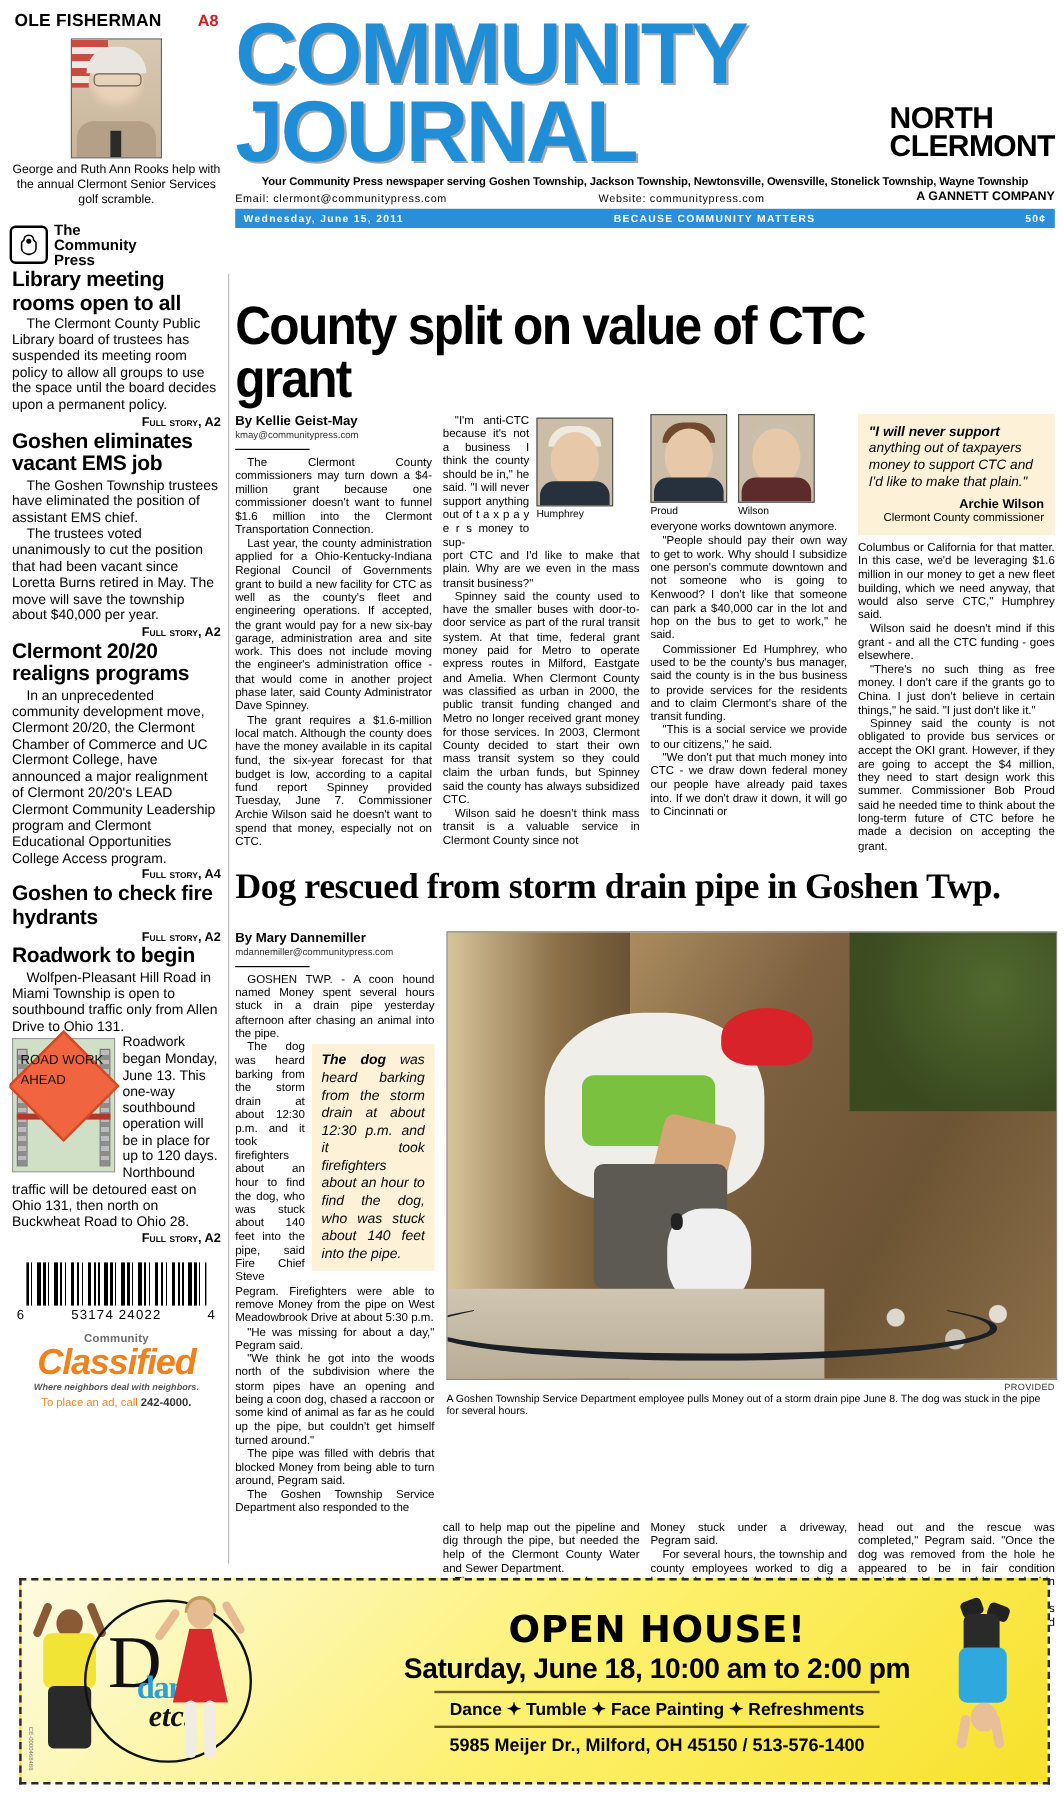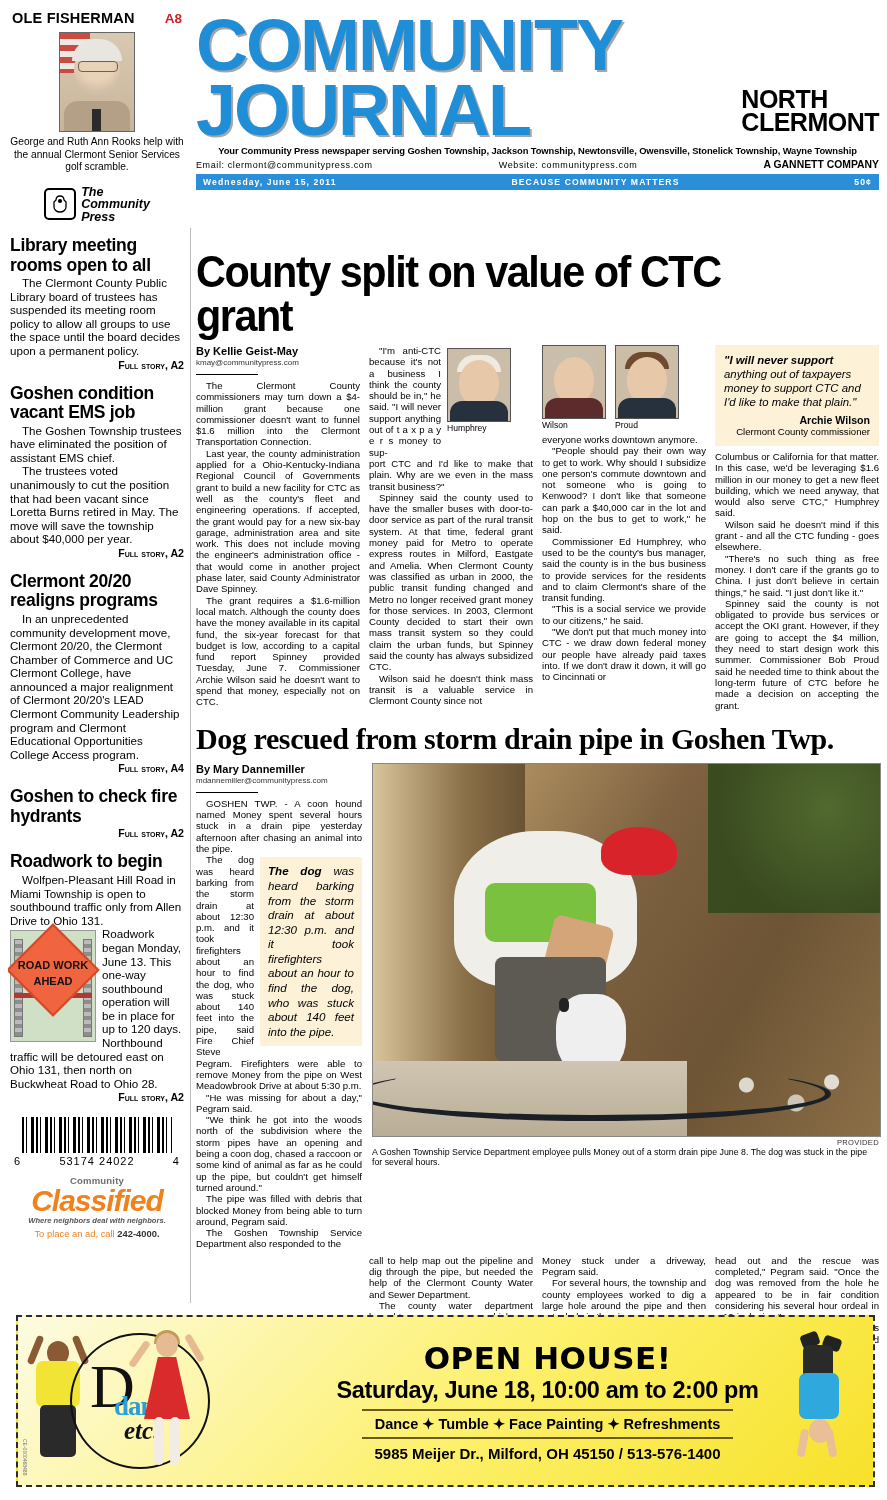--- a/index.html
+++ b/index.html
@@ -15,42 +15,42 @@
       background:linear-gradient(#d9c9b2,#c8b49a);position:relative;overflow:hidden;}
   .pp-flag{position:absolute;left:0;top:0;width:30px;height:40px;
       background:repeating-linear-gradient(180deg,#c7352f 0 6px,#f2f0ec 6px 12px);opacity:.85;}
   .pp-head{position:absolute;left:14px;top:10px;width:46px;height:52px;border-radius:50% 50% 45% 45%;
       background:#e8d2b8;box-shadow:inset 0 -8px 8px rgba(0,0,0,.10);}
   .pp-hair{position:absolute;left:12px;top:6px;width:50px;height:22px;border-radius:25px 25px 0 0;background:#e9e6e1;}
   .pp-glass{position:absolute;left:18px;top:28px;width:38px;height:9px;border:1.4px solid #6a6055;border-radius:4px;}
   .pp-body{position:absolute;left:4px;bottom:0;width:66px;height:30px;background:#b4a086;border-radius:14px 14px 0 0;}
   .pp-tie{position:absolute;left:32px;bottom:0;width:9px;height:22px;background:#2b2b2b;}
   .promo-cap{font-size:10.2px;line-height:12.6px;text-align:center;padding:0 2px;}
-  .cp-logo{display:flex;align-items:center;justify-content:center;gap:5px;margin-top:12px;font-style:italic;}
+  .cp-logo{display:flex;align-items:center;justify-content:flex-start;gap:5px;margin-top:12px;}
   .cp-mark{width:28px;height:28px;border:2px solid #000;border-radius:5px;display:flex;align-items:center;justify-content:center;}
   .cp-name{font-size:12.5px;font-weight:bold;line-height:12.4px;}
   .vol{text-align:center;font-size:9.2px;line-height:11.4px;margin-top:4px;}
   .vol .sc{font-variant:small-caps;font-size:9.6px;}
 
-  .brief{margin-top:13px;padding:0 2px;}
+  .brief{padding:0 2px;}
   .brief h2{margin:0 0 1px 0;font-size:17.5px;line-height:19.5px;font-weight:bold;letter-spacing:-.3px;}
   .brief p{margin:0;font-size:11.6px;line-height:13.6px;text-align:left;}
   .brief p.ind{text-indent:12px;}
   .full{display:block;text-align:right;font-size:10.6px;font-variant:small-caps;font-weight:bold;margin-top:1px;}
 
   .road-wrap{overflow:hidden;}
   .road-sign{float:left;width:84px;height:110px;margin:3px 6px 2px 0;
       background:linear-gradient(#cfe0c6,#cfe0c6);border:1px solid #999;position:relative;}
   .road-sign .post{position:absolute;top:8px;bottom:4px;width:7px;background:repeating-linear-gradient(180deg,#bbb 0 4px,#8d8d8d 4px 8px);border:1px solid #777;}
   .road-sign .post.l{left:3px;}.road-sign .post.r{right:3px;}
   .road-sign .bar{position:absolute;left:3px;right:3px;top:62px;height:5px;background:#b2372c;}
   .diamond{position:absolute;left:50%;top:6px;width:62px;height:62px;transform:translateX(-50%) rotate(45deg);
       background:#f0653f;border:2px solid #d24b28;}
-  .diamond-txt{position:absolute;left:50%;top:26px;transform:translateX(-50%);width:72px;text-align:center;
-      font-size:11px;font-weight:bold;line-height:16px;color:#111;}
+  .diamond-txt{position:absolute;left:50%;top:10px;transform:translateX(-50%);width:72px;text-align:left;
+      font-size:11px;font-weight:normal;line-height:16px;color:#111;}
   .barcode{margin:14px auto 2px auto;width:150px;height:36px;
       background:repeating-linear-gradient(90deg,#000 0 2px,#fff 2px 4px,#000 4px 5px,#fff 5px 9px,#000 9px 12px,#fff 12px 14px);}
   .barcode-num{display:flex;justify-content:space-between;font-size:11px;padding:0 6px;letter-spacing:1px;}
   .classified{text-align:center;margin-top:8px;}
   .cl-small{font-size:9.5px;font-weight:bold;color:#6d6d6d;letter-spacing:.2px;}
   .cl-big{font-size:30px;font-weight:bold;color:#f0821e;letter-spacing:-1px;line-height:30px;font-style:italic;}
   .cl-tag{font-size:7.6px;font-style:italic;font-weight:bold;color:#555;}
   .cl-call{font-size:9.4px;color:#f0821e;margin-top:3px;}
   .cl-call b{color:#333;}
 
@@ -89,21 +89,21 @@
   .mugname{font-size:8.6px;margin-top:1px;}
   .mugrow{display:flex;gap:9px;}
 
   .pullbox{background:#fdf2d8;padding:8px 9px 9px 9px;}
   .pullbox .q{font-size:11.4px;line-height:14px;font-style:italic;}
   .pullbox .q b{font-style:italic;}
   .pullbox .who{text-align:right;font-size:10.6px;font-weight:bold;margin-top:5px;}
   .pullbox .role{text-align:right;font-size:9.6px;}
 
   
-  .hl2{font-family:"Liberation Serif",serif;font-weight:bold;font-size:30px;line-height:31px;margin:12px 0 9px 0;letter-spacing:-.4px;}
+  .hl2{font-family:"Liberation Serif",serif;font-weight:bold;font-size:30px;line-height:31px;margin:12px 0 22px 0;letter-spacing:-.4px;}
   .dog-grid{display:grid;grid-template-columns:166px 1fr;gap:10px;}
   .photo{width:100%;height:372px;border:1px solid #888;position:relative;overflow:hidden;
       background:linear-gradient(120deg,#8a6a46 0%,#a98a5d 22%,#7d6140 45%,#6d5434 70%,#8b6f48 100%);}
   .ph-grass{position:absolute;right:0;top:0;width:34%;height:40%;
       background:radial-gradient(circle at 70% 30%,#4e6b2e,#33491d 70%);opacity:.9;}
   .ph-wall{position:absolute;left:0;top:0;width:30%;height:100%;
       background:linear-gradient(90deg,#d8c49b,#8b7048 60%,#6a5334);}
   .ph-worker{position:absolute;left:16%;top:18%;width:36%;height:42%;border-radius:45% 45% 30% 30%;background:#efeee8;}
   .ph-sleeve{position:absolute;left:22%;top:32%;width:22%;height:16%;border-radius:10px;background:#79c13f;}
   .ph-helmet{position:absolute;left:45%;top:17%;width:15%;height:13%;border-radius:50% 50% 35% 35%;background:#d8232a;}
@@ -214,21 +214,21 @@
     </div>
 
 
     <div class="brief">
       <h2>Library meeting rooms open to all</h2>
       <p class="ind">The Clermont County Public Library board of trustees has suspended its meeting room policy to allow all groups to use the space until the board decides upon a permanent policy.</p>
       <span class="full">Full story, A2</span>
     </div>
 
     <div class="brief">
-      <h2>Goshen condition vacant EMS job</h2>
+      <h2>Goshen eliminates vacant EMS job</h2>
       <p class="ind">The Goshen Township trustees have eliminated the position of assistant EMS chief.</p>
       <p class="ind">The trustees voted unanimously to cut the position that had been vacant since Loretta Burns retired in May. The move will save the township about $40,000 per year.</p>
       <span class="full">Full story, A2</span>
     </div>
 
     <div class="brief">
       <h2>Clermont 20/20 realigns programs</h2>
       <p class="ind">In an unprecedented community development move, Clermont 20/20, the Clermont Chamber of Commerce and UC Clermont College, have announced a major realignment of Clermont 20/20's LEAD Clermont Community Leadership program and Clermont Educational Opportunities College Access program.</p>
       <span class="full">Full story, A4</span>
     </div>
@@ -328,33 +328,33 @@
           <p class="nt">port CTC and I'd like to make that plain. Why are we even in the mass transit business?"</p>
           <p>Spinney said the county used to have the smaller buses with door-to-door service as part of the rural transit system. At that time, federal grant money paid for Metro to operate express routes in Milford, Eastgate and Amelia. When Clermont County was classified as urban in 2000, the public transit funding changed and Metro no longer received grant money for those services. In 2003, Clermont County decided to start their own mass transit system so they could claim the urban funds, but Spinney said the county has always subsidized CTC.</p>
           <p>Wilson said he doesn't think mass transit is a valuable service in Clermont County since not</p>
         </div>
       </div>
 
       <div>
         <div class="mugrow">
           <div>
             <div class="mug">
+              <div class="hr" style="background:#6f4a2e"></div>
+              <div class="hd"></div>
+              <div class="sh"></div>
+            </div>
+            <div class="mugname">Proud</div>
+          </div>
+          <div>
+            <div class="mug">
               <div class="hr" style="background:#c9bfae"></div>
               <div class="hd"></div>
               <div class="sh" style="background:#5d2b2b"></div>
             </div>
             <div class="mugname">Wilson</div>
-          </div>
-          <div>
-            <div class="mug">
-              <div class="hr" style="background:#6f4a2e"></div>
-              <div class="hd"></div>
-              <div class="sh"></div>
-            </div>
-            <div class="mugname">Proud</div>
           </div>
         </div>
         <div class="body" style="margin-top:4px">
           <p class="nt">everyone works downtown anymore.</p>
           <p>"People should pay their own way to get to work. Why should I subsidize one person's commute downtown and not someone who is going to Kenwood? I don't like that someone can park a $40,000 car in the lot and hop on the bus to get to work," he said.</p>
           <p>Commissioner Ed Humphrey, who used to be the county's bus manager, said the county is in the bus business to provide services for the residents and to claim Clermont's share of the transit funding.</p>
           <p>"This is a social service we provide to our citizens," he said.</p>
           <p>"We don't put that much money into CTC - we draw down federal money our people have already paid taxes into. If we don't draw it down, it will go to Cincinnati or</p>
         </div>
       </div>

